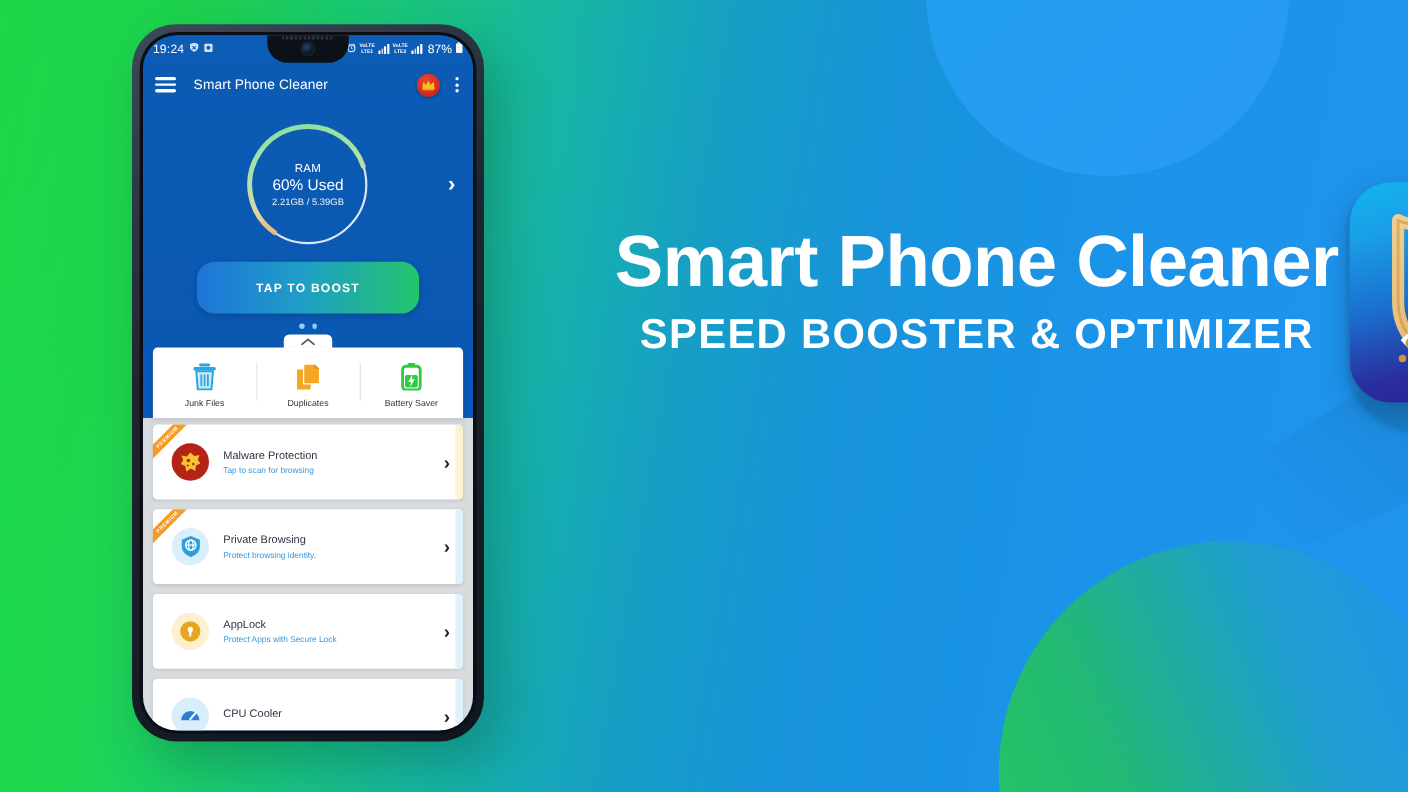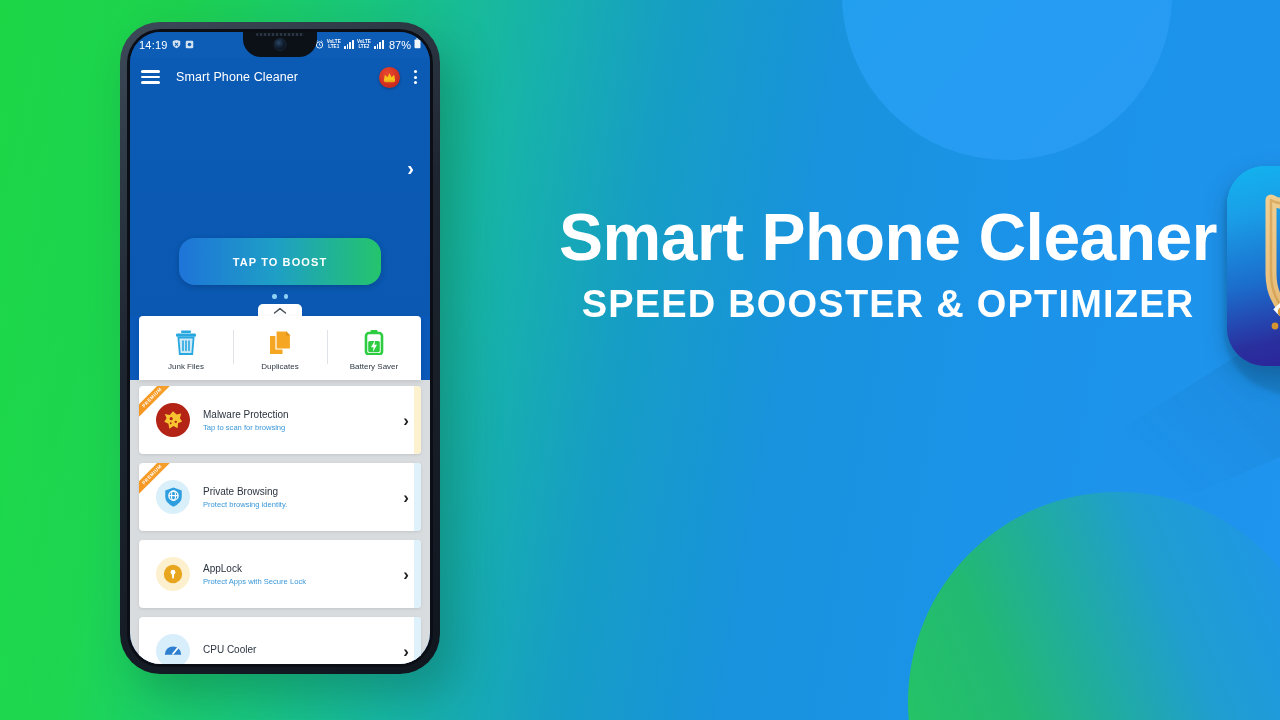--- a/index.html
+++ b/index.html
@@ -438,21 +438,21 @@
       <div id="screen">
 
         <div id="notch"></div>
         <div id="camera"></div>
         <div id="speaker-grille"></div>
 
         <div id="screen-body">
 
           <div id="status-bar">
             <div id="status-left">
-              <span id="status-time">14:19</span>
+              <span id="status-time">19:24</span>
               <span class="status-ico">
                 <svg width="9" height="10" viewBox="0 0 12 13">
                     <path d="M6 1 L11 2.6 V6.5 Q11 10 6 12 Q1 10 1 6.5 V2.6 Z" fill="#dfe9f5"></path>
                     <path d="M4 5 L8 9 M8 5 L4 9" stroke="#0d5cb6" stroke-width="1.4"></path>
                   </svg>
               </span>
               <span class="status-ico">
                 <svg width="9" height="9" viewBox="0 0 12 12">
                     <rect x="1" y="1" width="10" height="10" rx="1.5" fill="#dfe9f5"></rect>
                     <circle cx="6" cy="6" r="2.4" fill="#0d5cb6"></circle>
@@ -513,20 +513,40 @@
             <div id="overflow-menu">
               <i></i>
                 <i></i>
                 <i></i>
             </div>
           </div>
 
           <div id="hero">
 
             <div id="ram-row">
+              <div id="ram-gauge">
+                <svg width="118" height="118" viewBox="0 0 118 118">
+                  <defs>
+                    <linearGradient id="gaugeGrad" x1="0.05" y1="0.95" x2="0.95" y2="0.05">
+                      <stop offset="0%" stop-color="#7fe0a0"></stop>
+                      <stop offset="35%" stop-color="#a9e3a8"></stop>
+                      <stop offset="62%" stop-color="#d9d9a4"></stop>
+                      <stop offset="85%" stop-color="#f2ab74"></stop>
+                      <stop offset="100%" stop-color="#f09a5e"></stop>
+                    </linearGradient>
+                  </defs>
+                  <circle cx="59" cy="59" r="53" fill="none" stroke="#ffffff" stroke-width="2" opacity=".85"></circle>
+                  <circle cx="59" cy="59" r="53" fill="none" stroke="url(#gaugeGrad)" stroke-width="4.5" stroke-linecap="round" stroke-dasharray="199.9 333.0" transform="rotate(125 59 59)"></circle>
+                </svg>
+                <div id="ram-text">
+                  <div id="ram-label">RAM</div>
+                  <div id="ram-percent">60% Used</div>
+                  <div id="ram-detail">2.21GB / 5.39GB</div>
+                </div>
+              </div>
               <div id="ram-chevron">›</div>
             </div>
 
             <button id="boost-button">TAP TO BOOST</button>
 
             <div id="drawer-handle-wrap">
               <div id="handle-dots">
                   <i></i>
                   <i></i>
                 </div>

